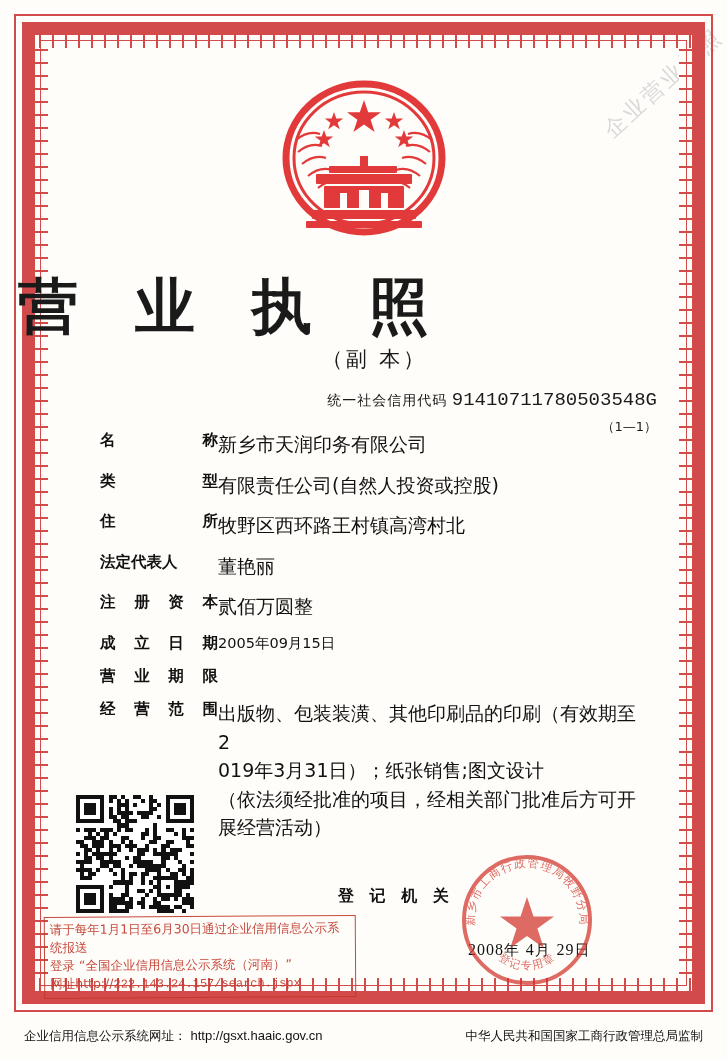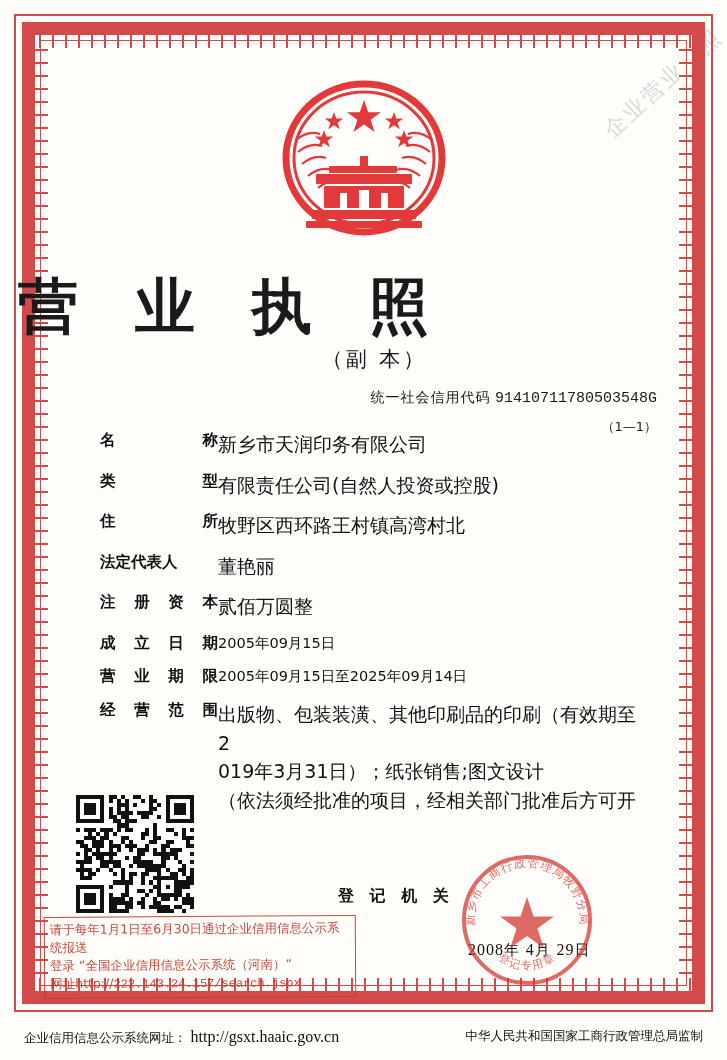--- a/index.html
+++ b/index.html
@@ -106,21 +106,21 @@
     top: 389px;
     right: 70px;
     font-family: "DejaVu Sans", sans-serif;
     font-size: 14px;
     color: #1a1a1a;
     white-space: nowrap;
   }
   .code-line .label { letter-spacing: 1px; }
   .code-line .value {
     font-family: "Liberation Mono", monospace;
-    font-size: 15px;
+    font-size: 19px;
     letter-spacing: 0px;
     margin-top: 30px;
   }
   .page-no {
     position: absolute;
     top: 411px;
     right: 70px;
     font-family: "DejaVu Sans", sans-serif;
     font-size: 13px;
     color: #1a1a1a;
@@ -235,22 +235,22 @@
     font-family: "DejaVu Sans", sans-serif;
     font-size: 12.5px;
     color: #111;
   }
   .footer-left {
     position: absolute;
     left: 24px;
     top: 4px;
   }
   .footer-left .link {
-    font-family: Liberation Serif, serif;
-    font-size: 16px;
+    font-family: Liberation Sans, sans-serif;
+    font-size: 13px;
   }
   .footer-right {
     position: absolute;
     right: 24px;
     top: 4px;
   }
 
   
   .watermark {
     position: absolute;
@@ -378,34 +378,34 @@
       <div class="field-value mono-mix">2005年09月15日</div>
     </div>
 
     <div class="field-row">
       <div class="field-label">
         <span>营</span>
         <span>业</span>
         <span>期</span>
         <span>限</span>
       </div>
-      <div class="field-value mono-mix">2005年09月15日至2025年09月14日</div>
     </div>
 
     <div class="field-row">
       <div class="field-label">
         <span>经</span>
         <span>营</span>
         <span>范</span>
         <span>围</span>
       </div>
       <div class="field-value">
         <span class="wrap-line">出版物、包装装潢、其他印刷品的印刷（有效期至2</span>
         <span class="wrap-line">019年3月31日）；纸张销售;图文设计</span>
         <span class="wrap-line">（依法须经批准的项目，经相关部门批准后方可开</span>
+        <span class="wrap-line">展经营活动）</span>
       </div>
     </div>
 
   </div>
 
   <div class="qr">
     <svg id="qr-svg" viewBox="0 0 29 29" width="118" height="118" shape-rendering="crispEdges" aria-hidden="true">
         <rect width="29" height="29" fill="#ffffff"></rect>
         <path d="M0,0h1v1h-1zM1,0h1v1h-1zM2,0h1v1h-1zM3,0h1v1h-1zM4,0h1v1h-1zM5,0h1v1h-1zM6,0h1v1h-1zM8,0h1v1h-1zM9,0h1v1h-1zM11,0h1v1h-1zM14,0h1v1h-1zM15,0h1v1h-1zM18,0h1v1h-1zM22,0h1v1h-1zM23,0h1v1h-1zM24,0h1v1h-1zM25,0h1v1h-1zM26,0h1v1h-1zM27,0h1v1h-1zM28,0h1v1h-1zM0,1h1v1h-1zM6,1h1v1h-1zM8,1h1v1h-1zM10,1h1v1h-1zM12,1h1v1h-1zM16,1h1v1h-1zM18,1h1v1h-1zM19,1h1v1h-1zM22,1h1v1h-1zM28,1h1v1h-1zM0,2h1v1h-1zM2,2h1v1h-1zM3,2h1v1h-1zM4,2h1v1h-1zM6,2h1v1h-1zM10,2h1v1h-1zM11,2h1v1h-1zM12,2h1v1h-1zM14,2h1v1h-1zM18,2h1v1h-1zM20,2h1v1h-1zM22,2h1v1h-1zM24,2h1v1h-1zM25,2h1v1h-1zM26,2h1v1h-1zM28,2h1v1h-1zM0,3h1v1h-1zM2,3h1v1h-1zM3,3h1v1h-1zM4,3h1v1h-1zM6,3h1v1h-1zM8,3h1v1h-1zM10,3h1v1h-1zM12,3h1v1h-1zM18,3h1v1h-1zM19,3h1v1h-1zM22,3h1v1h-1zM24,3h1v1h-1zM25,3h1v1h-1zM26,3h1v1h-1zM28,3h1v1h-1zM0,4h1v1h-1zM2,4h1v1h-1zM3,4h1v1h-1zM4,4h1v1h-1zM6,4h1v1h-1zM8,4h1v1h-1zM10,4h1v1h-1zM11,4h1v1h-1zM12,4h1v1h-1zM13,4h1v1h-1zM15,4h1v1h-1zM16,4h1v1h-1zM17,4h1v1h-1zM18,4h1v1h-1zM22,4h1v1h-1zM24,4h1v1h-1zM25,4h1v1h-1zM26,4h1v1h-1zM28,4h1v1h-1zM0,5h1v1h-1zM6,5h1v1h-1zM8,5h1v1h-1zM9,5h1v1h-1zM11,5h1v1h-1zM12,5h1v1h-1zM16,5h1v1h-1zM17,5h1v1h-1zM20,5h1v1h-1zM22,5h1v1h-1zM28,5h1v1h-1zM0,6h1v1h-1zM1,6h1v1h-1zM2,6h1v1h-1zM3,6h1v1h-1zM4,6h1v1h-1zM5,6h1v1h-1zM6,6h1v1h-1zM9,6h1v1h-1zM10,6h1v1h-1zM12,6h1v1h-1zM13,6h1v1h-1zM14,6h1v1h-1zM22,6h1v1h-1zM23,6h1v1h-1zM24,6h1v1h-1zM25,6h1v1h-1zM26,6h1v1h-1zM27,6h1v1h-1zM28,6h1v1h-1zM10,7h1v1h-1zM11,7h1v1h-1zM12,7h1v1h-1zM19,7h1v1h-1zM0,8h1v1h-1zM2,8h1v1h-1zM3,8h1v1h-1zM4,8h1v1h-1zM6,8h1v1h-1zM7,8h1v1h-1zM8,8h1v1h-1zM10,8h1v1h-1zM12,8h1v1h-1zM13,8h1v1h-1zM17,8h1v1h-1zM19,8h1v1h-1zM22,8h1v1h-1zM23,8h1v1h-1zM26,8h1v1h-1zM28,8h1v1h-1zM3,9h1v1h-1zM5,9h1v1h-1zM7,9h1v1h-1zM9,9h1v1h-1zM16,9h1v1h-1zM17,9h1v1h-1zM19,9h1v1h-1zM24,9h1v1h-1zM26,9h1v1h-1zM2,10h1v1h-1zM3,10h1v1h-1zM4,10h1v1h-1zM6,10h1v1h-1zM7,10h1v1h-1zM11,10h1v1h-1zM12,10h1v1h-1zM16,10h1v1h-1zM19,10h1v1h-1zM20,10h1v1h-1zM26,10h1v1h-1zM27,10h1v1h-1zM28,10h1v1h-1zM0,11h1v1h-1zM1,11h1v1h-1zM4,11h1v1h-1zM5,11h1v1h-1zM6,11h1v1h-1zM8,11h1v1h-1zM11,11h1v1h-1zM13,11h1v1h-1zM18,11h1v1h-1zM19,11h1v1h-1zM22,11h1v1h-1zM23,11h1v1h-1zM27,11h1v1h-1zM1,12h1v1h-1zM2,12h1v1h-1zM4,12h1v1h-1zM5,12h1v1h-1zM6,12h1v1h-1zM8,12h1v1h-1zM9,12h1v1h-1zM10,12h1v1h-1zM12,12h1v1h-1zM13,12h1v1h-1zM14,12h1v1h-1zM17,12h1v1h-1zM21,12h1v1h-1zM22,12h1v1h-1zM27,12h1v1h-1zM28,12h1v1h-1zM2,13h1v1h-1zM3,13h1v1h-1zM5,13h1v1h-1zM8,13h1v1h-1zM10,13h1v1h-1zM13,13h1v1h-1zM15,13h1v1h-1zM16,13h1v1h-1zM17,13h1v1h-1zM19,13h1v1h-1zM21,13h1v1h-1zM23,13h1v1h-1zM24,13h1v1h-1zM25,13h1v1h-1zM0,14h1v1h-1zM2,14h1v1h-1zM4,14h1v1h-1zM5,14h1v1h-1zM6,14h1v1h-1zM7,14h1v1h-1zM8,14h1v1h-1zM9,14h1v1h-1zM15,14h1v1h-1zM16,14h1v1h-1zM19,14h1v1h-1zM20,14h1v1h-1zM21,14h1v1h-1zM22,14h1v1h-1zM23,14h1v1h-1zM24,14h1v1h-1zM28,14h1v1h-1zM2,15h1v1h-1zM3,15h1v1h-1zM5,15h1v1h-1zM6,15h1v1h-1zM8,15h1v1h-1zM12,15h1v1h-1zM14,15h1v1h-1zM15,15h1v1h-1zM21,15h1v1h-1zM22,15h1v1h-1zM24,15h1v1h-1zM0,16h1v1h-1zM1,16h1v1h-1zM2,16h1v1h-1zM3,16h1v1h-1zM6,16h1v1h-1zM7,16h1v1h-1zM8,16h1v1h-1zM9,16h1v1h-1zM10,16h1v1h-1zM14,16h1v1h-1zM15,16h1v1h-1zM16,16h1v1h-1zM17,16h1v1h-1zM18,16h1v1h-1zM21,16h1v1h-1zM25,16h1v1h-1zM28,16h1v1h-1zM1,17h1v1h-1zM6,17h1v1h-1zM7,17h1v1h-1zM9,17h1v1h-1zM10,17h1v1h-1zM13,17h1v1h-1zM15,17h1v1h-1zM16,17h1v1h-1zM17,17h1v1h-1zM18,17h1v1h-1zM19,17h1v1h-1zM20,17h1v1h-1zM21,17h1v1h-1zM26,17h1v1h-1zM0,18h1v1h-1zM1,18h1v1h-1zM2,18h1v1h-1zM3,18h1v1h-1zM5,18h1v1h-1zM8,18h1v1h-1zM11,18h1v1h-1zM17,18h1v1h-1zM18,18h1v1h-1zM19,18h1v1h-1zM20,18h1v1h-1zM22,18h1v1h-1zM25,18h1v1h-1zM26,18h1v1h-1zM28,18h1v1h-1zM1,19h1v1h-1zM3,19h1v1h-1zM4,19h1v1h-1zM9,19h1v1h-1zM11,19h1v1h-1zM13,19h1v1h-1zM14,19h1v1h-1zM16,19h1v1h-1zM17,19h1v1h-1zM20,19h1v1h-1zM23,19h1v1h-1zM24,19h1v1h-1zM26,19h1v1h-1zM28,19h1v1h-1zM1,20h1v1h-1zM2,20h1v1h-1zM3,20h1v1h-1zM11,20h1v1h-1zM13,20h1v1h-1zM16,20h1v1h-1zM19,20h1v1h-1zM20,20h1v1h-1zM21,20h1v1h-1zM22,20h1v1h-1zM23,20h1v1h-1zM24,20h1v1h-1zM27,20h1v1h-1zM28,20h1v1h-1zM9,21h1v1h-1zM10,21h1v1h-1zM11,21h1v1h-1zM12,21h1v1h-1zM13,21h1v1h-1zM16,21h1v1h-1zM18,21h1v1h-1zM20,21h1v1h-1zM24,21h1v1h-1zM25,21h1v1h-1zM26,21h1v1h-1zM27,21h1v1h-1zM28,21h1v1h-1zM0,22h1v1h-1zM1,22h1v1h-1zM2,22h1v1h-1zM3,22h1v1h-1zM4,22h1v1h-1zM5,22h1v1h-1zM6,22h1v1h-1zM8,22h1v1h-1zM12,22h1v1h-1zM19,22h1v1h-1zM20,22h1v1h-1zM22,22h1v1h-1zM24,22h1v1h-1zM25,22h1v1h-1zM26,22h1v1h-1zM27,22h1v1h-1zM0,23h1v1h-1zM6,23h1v1h-1zM12,23h1v1h-1zM15,23h1v1h-1zM16,23h1v1h-1zM18,23h1v1h-1zM20,23h1v1h-1zM24,23h1v1h-1zM25,23h1v1h-1zM0,24h1v1h-1zM2,24h1v1h-1zM3,24h1v1h-1zM4,24h1v1h-1zM6,24h1v1h-1zM8,24h1v1h-1zM11,24h1v1h-1zM12,24h1v1h-1zM17,24h1v1h-1zM20,24h1v1h-1zM21,24h1v1h-1zM22,24h1v1h-1zM23,24h1v1h-1zM24,24h1v1h-1zM25,24h1v1h-1zM27,24h1v1h-1zM0,25h1v1h-1zM2,25h1v1h-1zM3,25h1v1h-1zM4,25h1v1h-1zM6,25h1v1h-1zM8,25h1v1h-1zM9,25h1v1h-1zM10,25h1v1h-1zM11,25h1v1h-1zM13,25h1v1h-1zM16,25h1v1h-1zM19,25h1v1h-1zM21,25h1v1h-1zM22,25h1v1h-1zM24,25h1v1h-1zM26,25h1v1h-1zM27,25h1v1h-1zM28,25h1v1h-1zM0,26h1v1h-1zM2,26h1v1h-1zM3,26h1v1h-1zM4,26h1v1h-1zM6,26h1v1h-1zM8,26h1v1h-1zM9,26h1v1h-1zM10,26h1v1h-1zM11,26h1v1h-1zM12,26h1v1h-1zM13,26h1v1h-1zM15,26h1v1h-1zM16,26h1v1h-1zM19,26h1v1h-1zM20,26h1v1h-1zM26,26h1v1h-1zM27,26h1v1h-1zM28,26h1v1h-1zM0,27h1v1h-1zM6,27h1v1h-1zM8,27h1v1h-1zM9,27h1v1h-1zM12,27h1v1h-1zM13,27h1v1h-1zM16,27h1v1h-1zM18,27h1v1h-1zM19,27h1v1h-1zM20,27h1v1h-1zM21,27h1v1h-1zM22,27h1v1h-1zM24,27h1v1h-1zM25,27h1v1h-1zM28,27h1v1h-1zM0,28h1v1h-1zM1,28h1v1h-1zM2,28h1v1h-1zM3,28h1v1h-1zM4,28h1v1h-1zM5,28h1v1h-1zM6,28h1v1h-1zM8,28h1v1h-1zM9,28h1v1h-1zM10,28h1v1h-1zM11,28h1v1h-1zM12,28h1v1h-1zM20,28h1v1h-1zM21,28h1v1h-1zM22,28h1v1h-1zM23,28h1v1h-1zM26,28h1v1h-1z" fill="#111111"></path>
       </svg>

